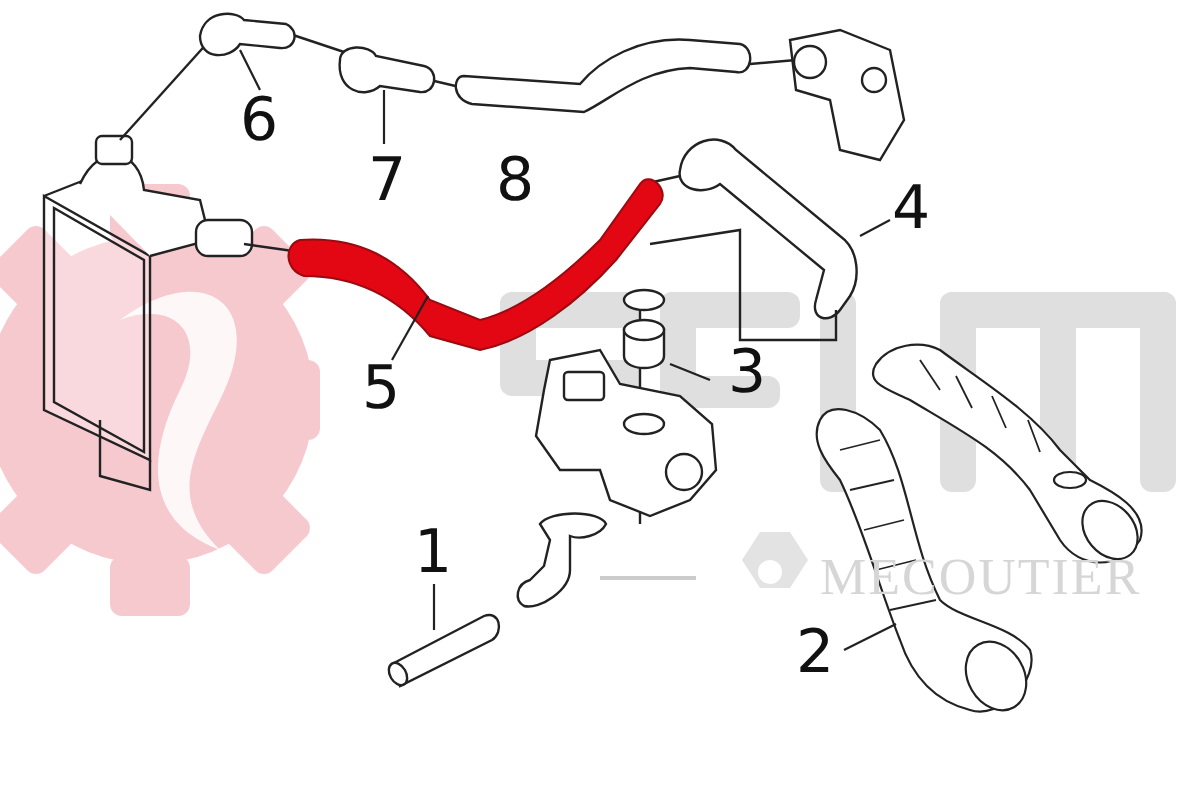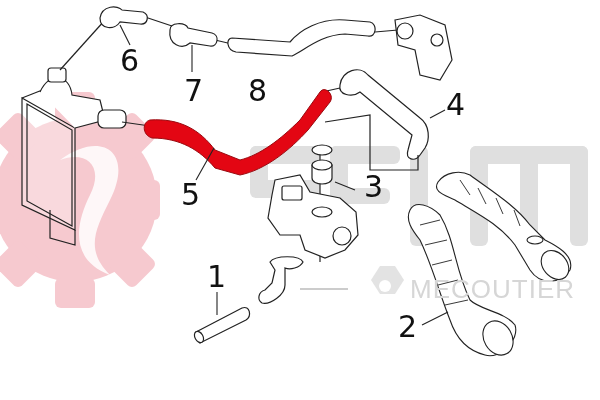--- a/index.html
+++ b/index.html
@@ -1,19 +1,19 @@
 <!DOCTYPE html>
 <html><head>
 <meta charset="utf-8">
 <style>
   html,body{margin:0;padding:0;background:#fff;}
   #stage{position:relative;width:600px;height:400px;overflow:hidden;background:#fff;font-family:"DejaVu Sans","Liberation Sans",sans-serif;}
   svg{position:absolute;left:0;top:0;}
   .num{position:absolute;font-size:30px;color:#111;line-height:1;}
-  .wm-text{position:absolute;font-family:Liberation Sans, sans-serif;font-size:26px;color:#d6d6d6;letter-spacing:1px;}
+  .wm-text{position:absolute;font-family:Liberation Serif, serif;font-size:26px;color:#d6d6d6;letter-spacing:1px;}
 </style>
 </head>
 <body>
 
 <div id="stage">
   <svg width="600" height="400" viewBox="0 0 600 400">
 
     <g fill="#f6c9cf">
       <circle cx="75" cy="200" r="82"></circle>
       <rect x="55" y="92" width="40" height="30" rx="6"></rect>

